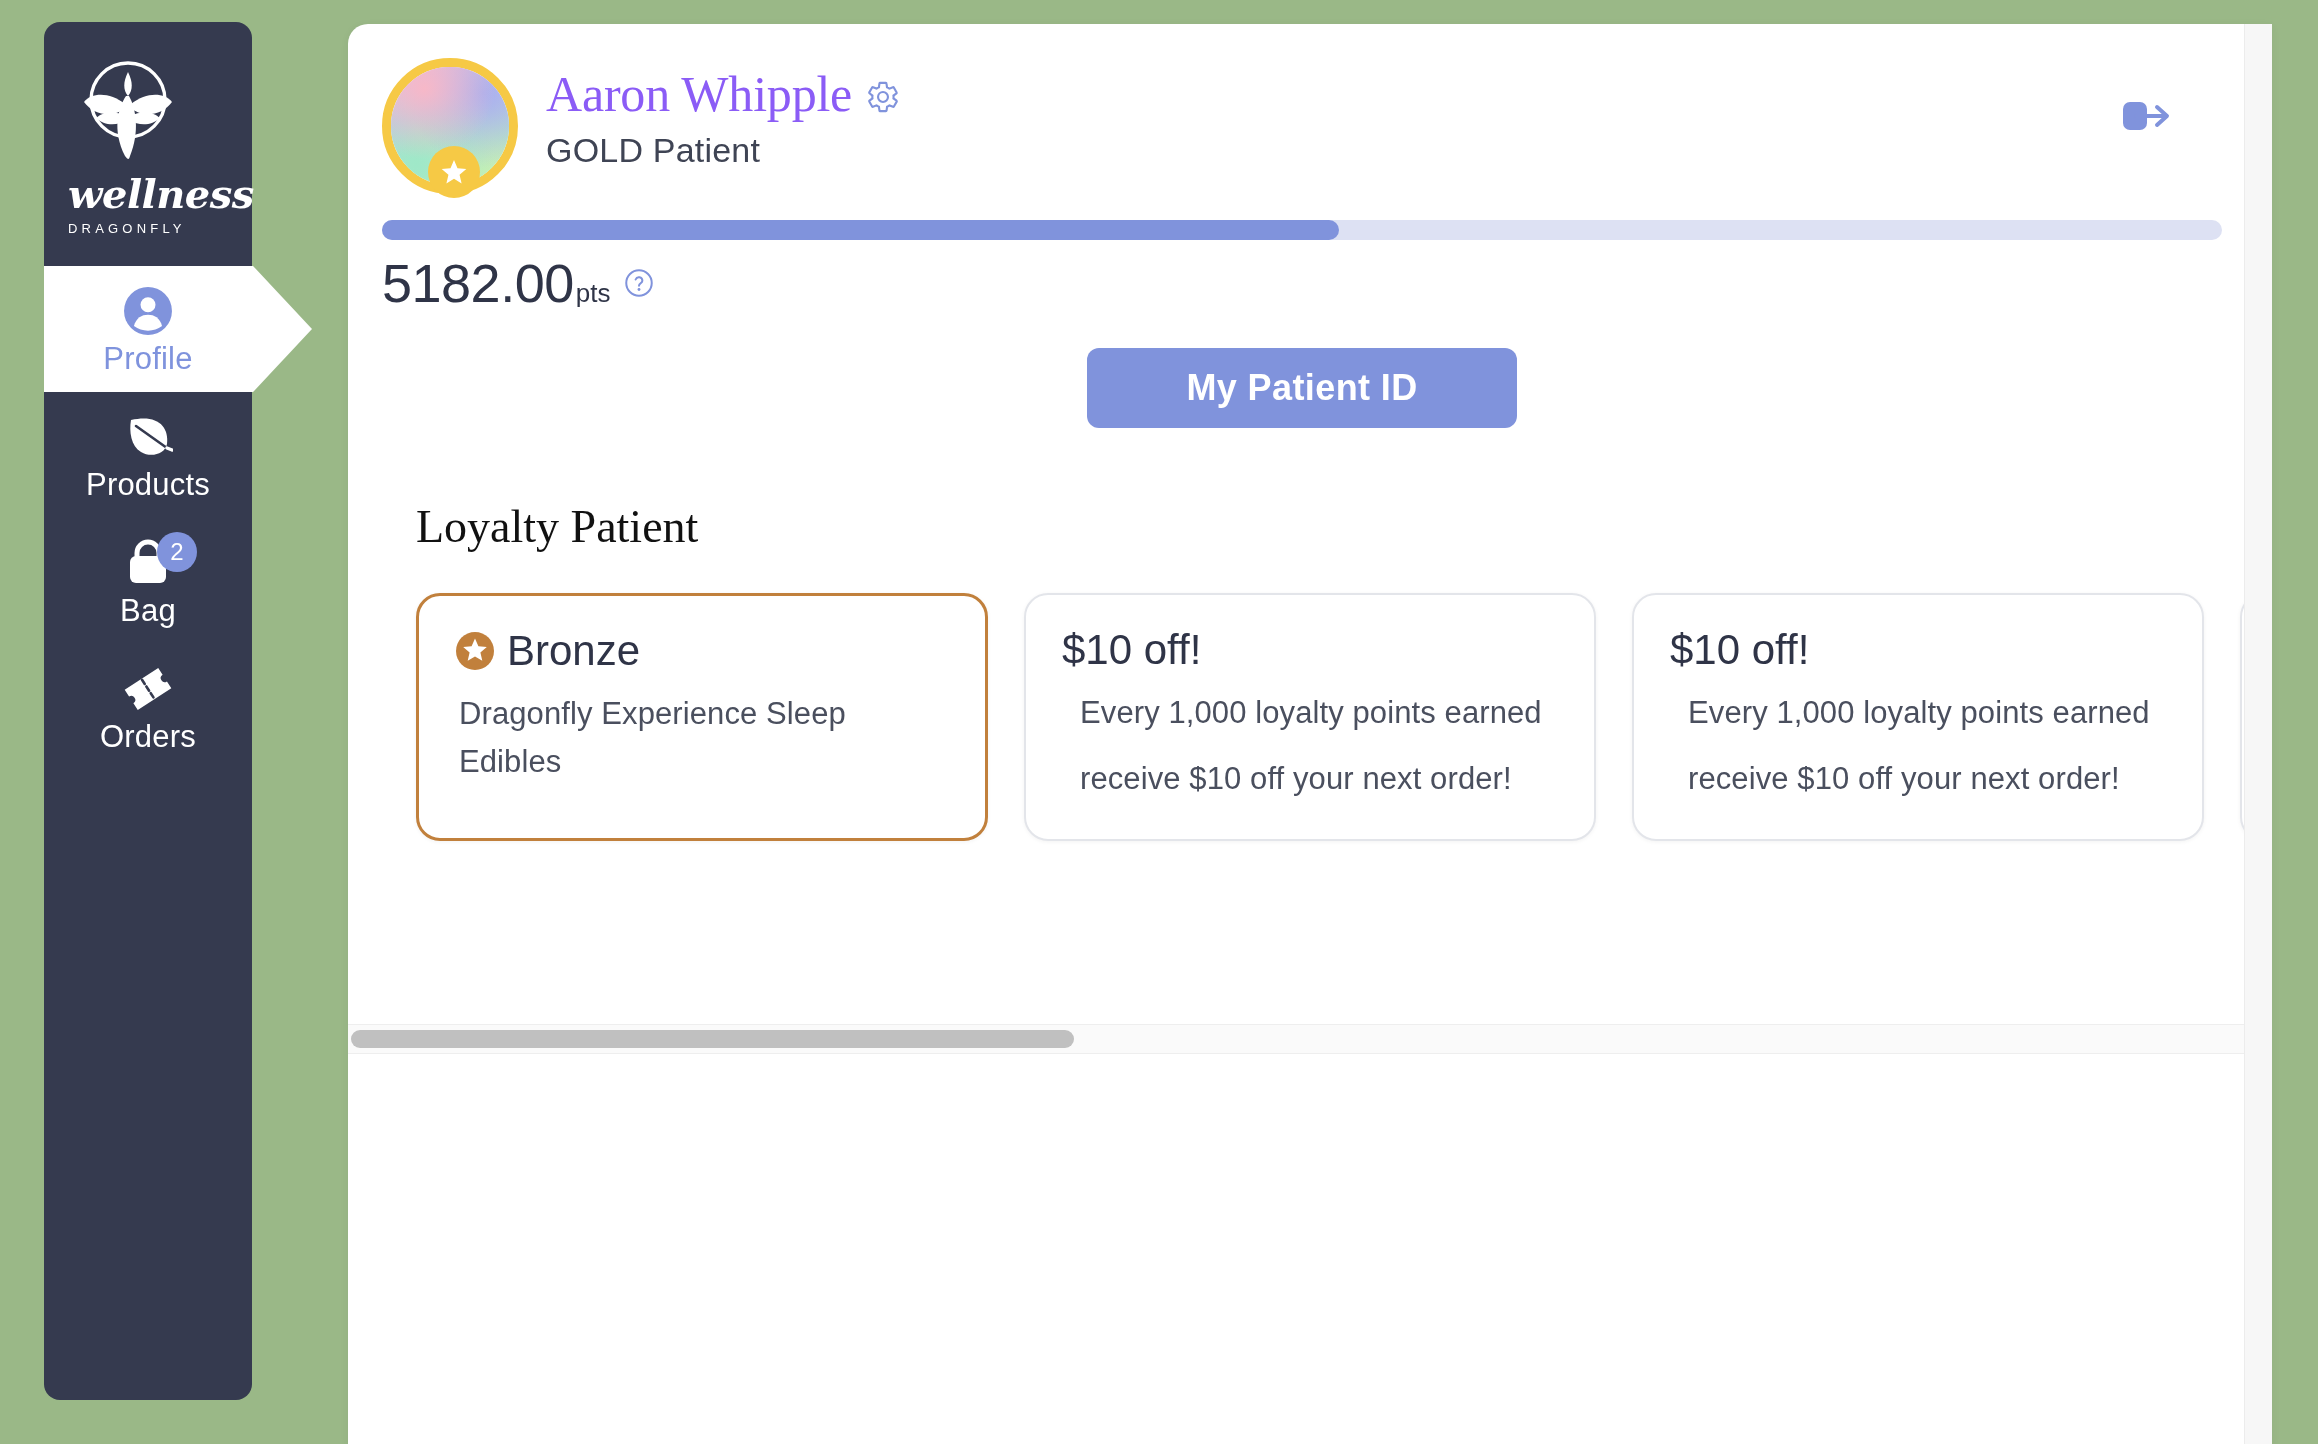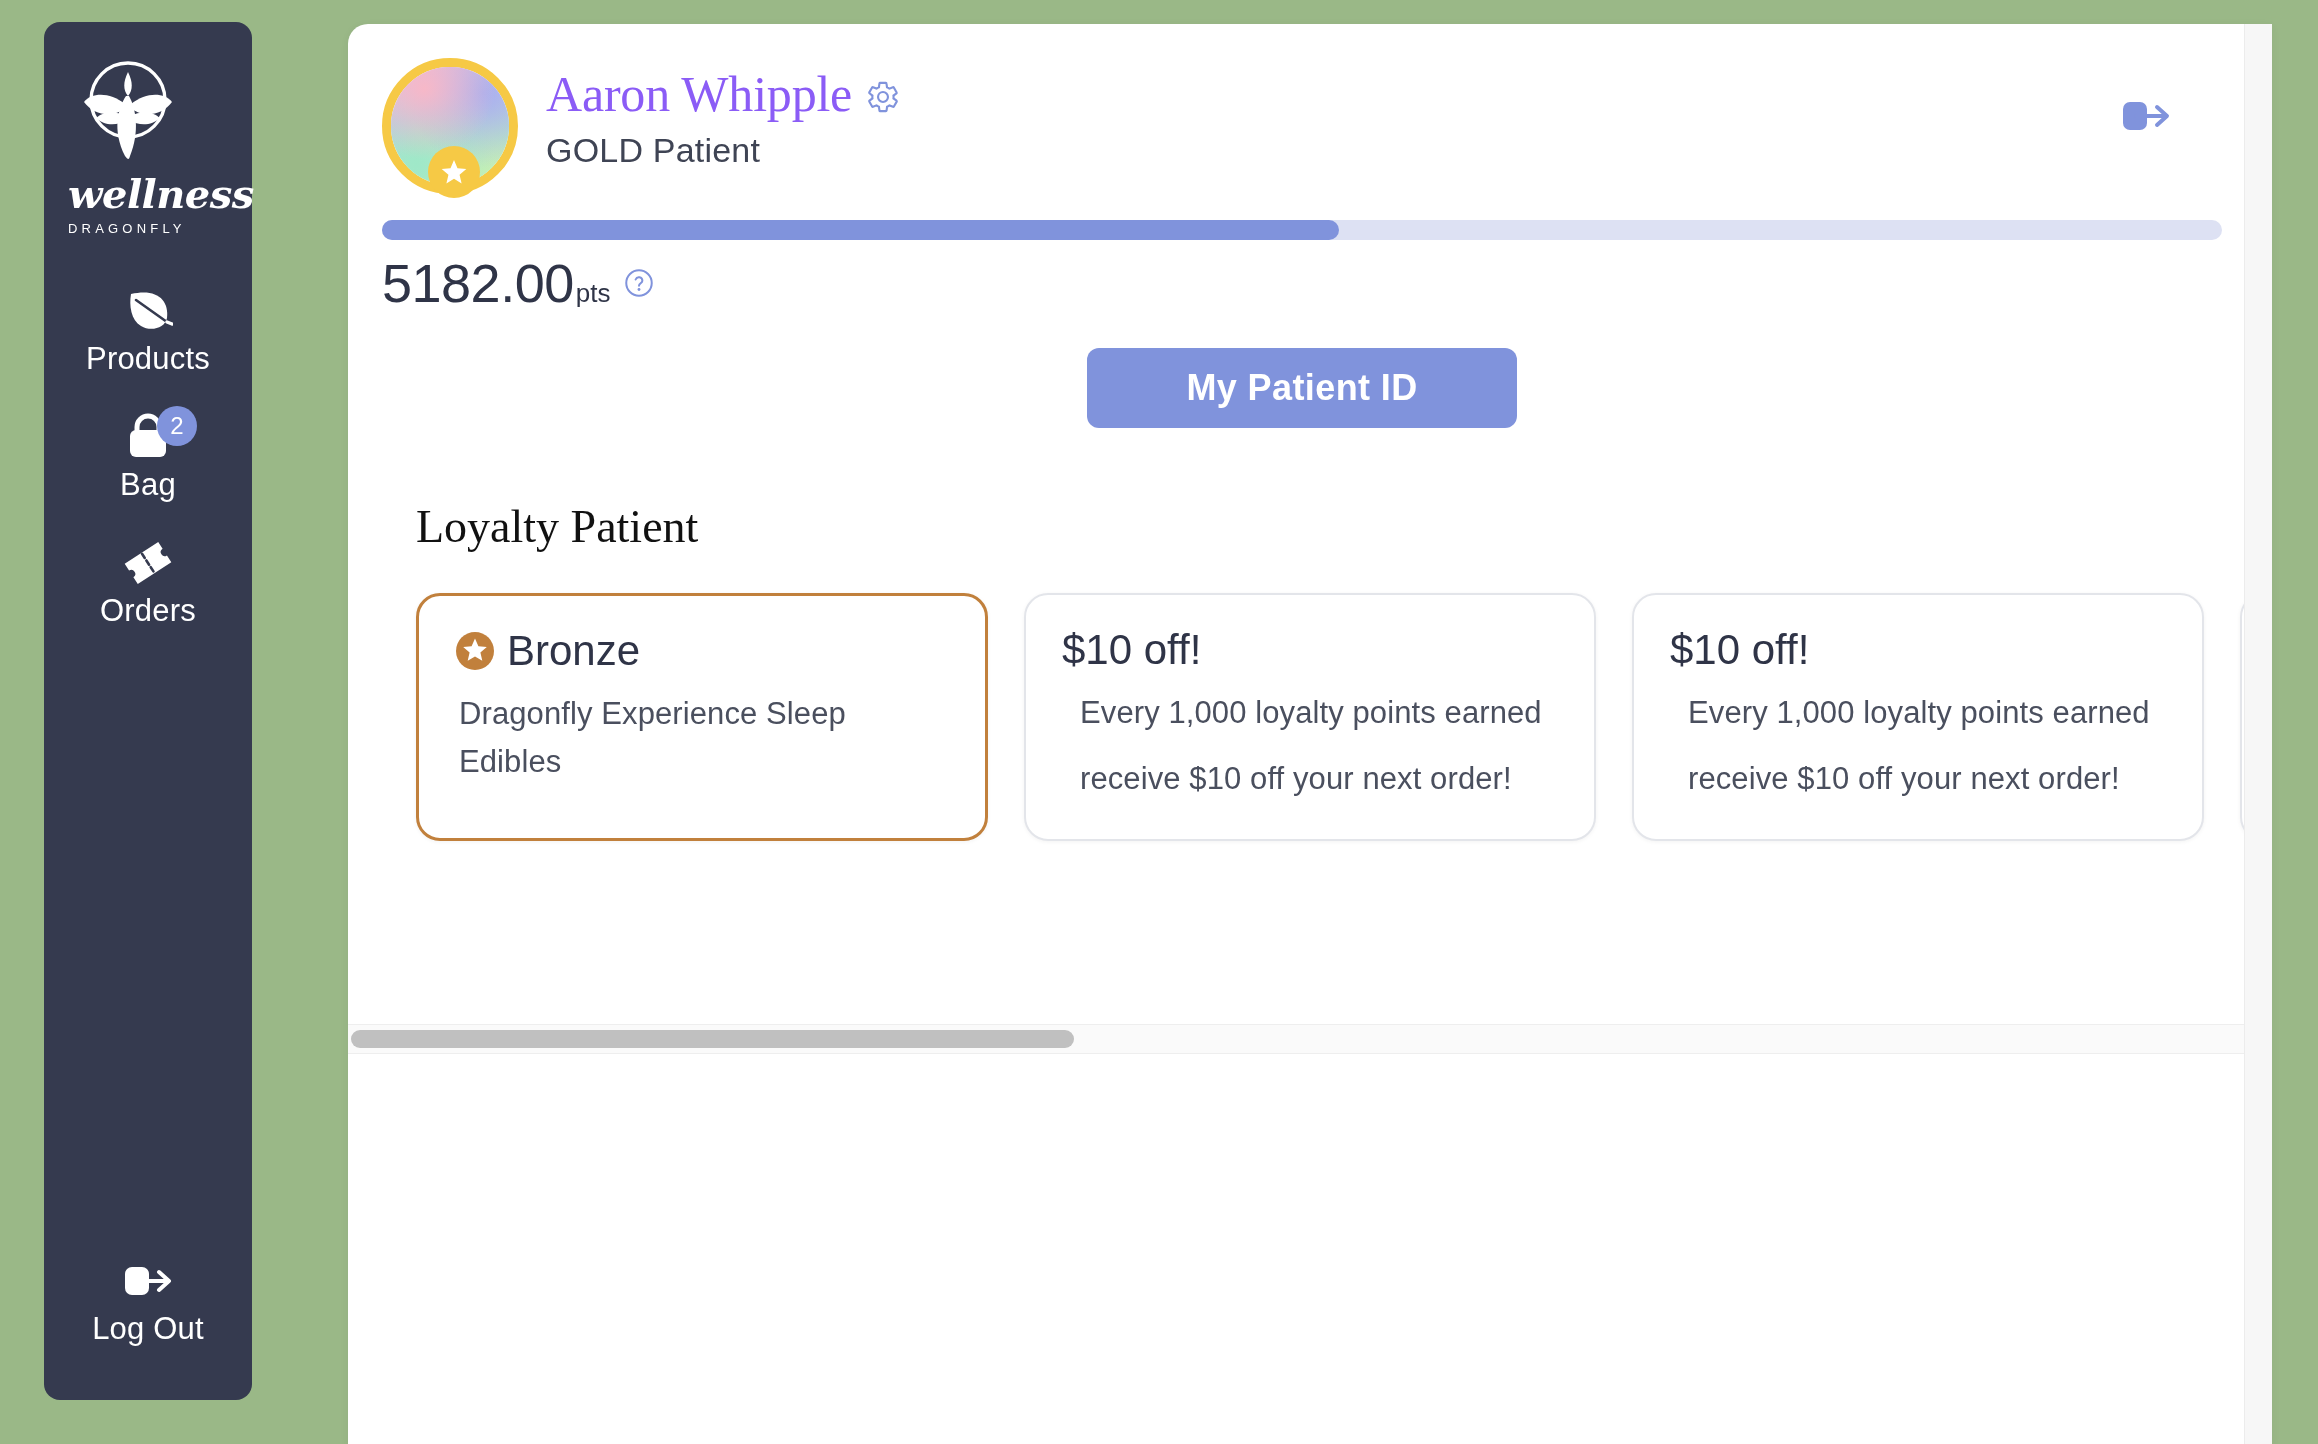--- a/index.html
+++ b/index.html
@@ -271,20 +271,30 @@
           <path d="M58 60 C46 54 34 56 28 62 C36 70 50 70 58 64 Z" fill="#ffffff"></path>
           <path d="M62 60 C74 54 86 56 92 62 C84 70 70 70 62 64 Z" fill="#ffffff"></path>
         </svg>
       </span>
       <div class="brand-word">wellness</div>
       <div class="brand-sub">DRAGONFLY</div>
     </div>
 
     <div class="nav-list">
 
+      <div class="nav-item active">
+        <span class="nav-icon">
+          <svg width="50" height="50" viewBox="0 0 48 48">
+            <circle cx="24" cy="24" r="23" fill="#8093dc"></circle>
+            <circle cx="24" cy="18" r="7.2" fill="#ffffff"></circle>
+            <path d="M10.5 38.5 C12.5 30.5 18 27.5 24 27.5 C30 27.5 35.5 30.5 37.5 38.5 A23 23 0 0 1 10.5 38.5 Z" fill="#ffffff"></path>
+          </svg>
+        </span>
+        <span class="nav-label">Profile</span>
+      </div>
 
       <div class="nav-item">
         <span class="nav-icon">
           <svg width="50" height="46" viewBox="0 0 50 46">
             <path d="M8 6 C34 0 46 12 44 30 C42 40 28 44 18 38 C8 32 6 18 8 6 Z" fill="#ffffff"></path>
             <path d="M13 12 L44 34" stroke="#353a4f" stroke-width="2.6" stroke-linecap="round" fill="none"></path>
             <path d="M44 34 L49 36" stroke="#ffffff" stroke-width="3.4" stroke-linecap="round" fill="none"></path>
           </svg>
         </span>
         <span class="nav-label">Products</span>
@@ -307,30 +317,20 @@
             <g transform="rotate(-33 26 24)">
               <path d="M6 12 H46 V20 A4 4 0 0 0 46 28 V36 H6 V28 A4 4 0 0 0 6 20 Z" fill="#ffffff"></path>
               <path d="M26 13 V18 M26 21 V26 M26 29 V34" stroke="#353a4f" stroke-width="2.6" stroke-linecap="round"></path>
             </g>
           </svg>
         </span>
         <span class="nav-label">Orders</span>
       </div>
     </div>
 
-    <div class="nav-item" id="logout-nav">
-      <span class="nav-icon">
-        <svg width="52" height="40" viewBox="0 0 52 40">
-          <rect x="3" y="6" width="24" height="28" rx="7" fill="#ffffff"></rect>
-          <path d="M18 20 H46" stroke="#ffffff" stroke-width="4" stroke-linecap="round"></path>
-          <path d="M37 11 L47 20 L37 29" fill="none" stroke="#ffffff" stroke-width="4" stroke-linecap="round" stroke-linejoin="round"></path>
-        </svg>
-      </span>
-      <span class="nav-label">Log Out</span>
-    </div>
   </nav>
 
   <main id="main-panel">
 
     <div id="panel-scroll-col"></div>
 
     <section id="profile-header">
       <div class="header-row">
 
         <div id="avatar-wrap">

